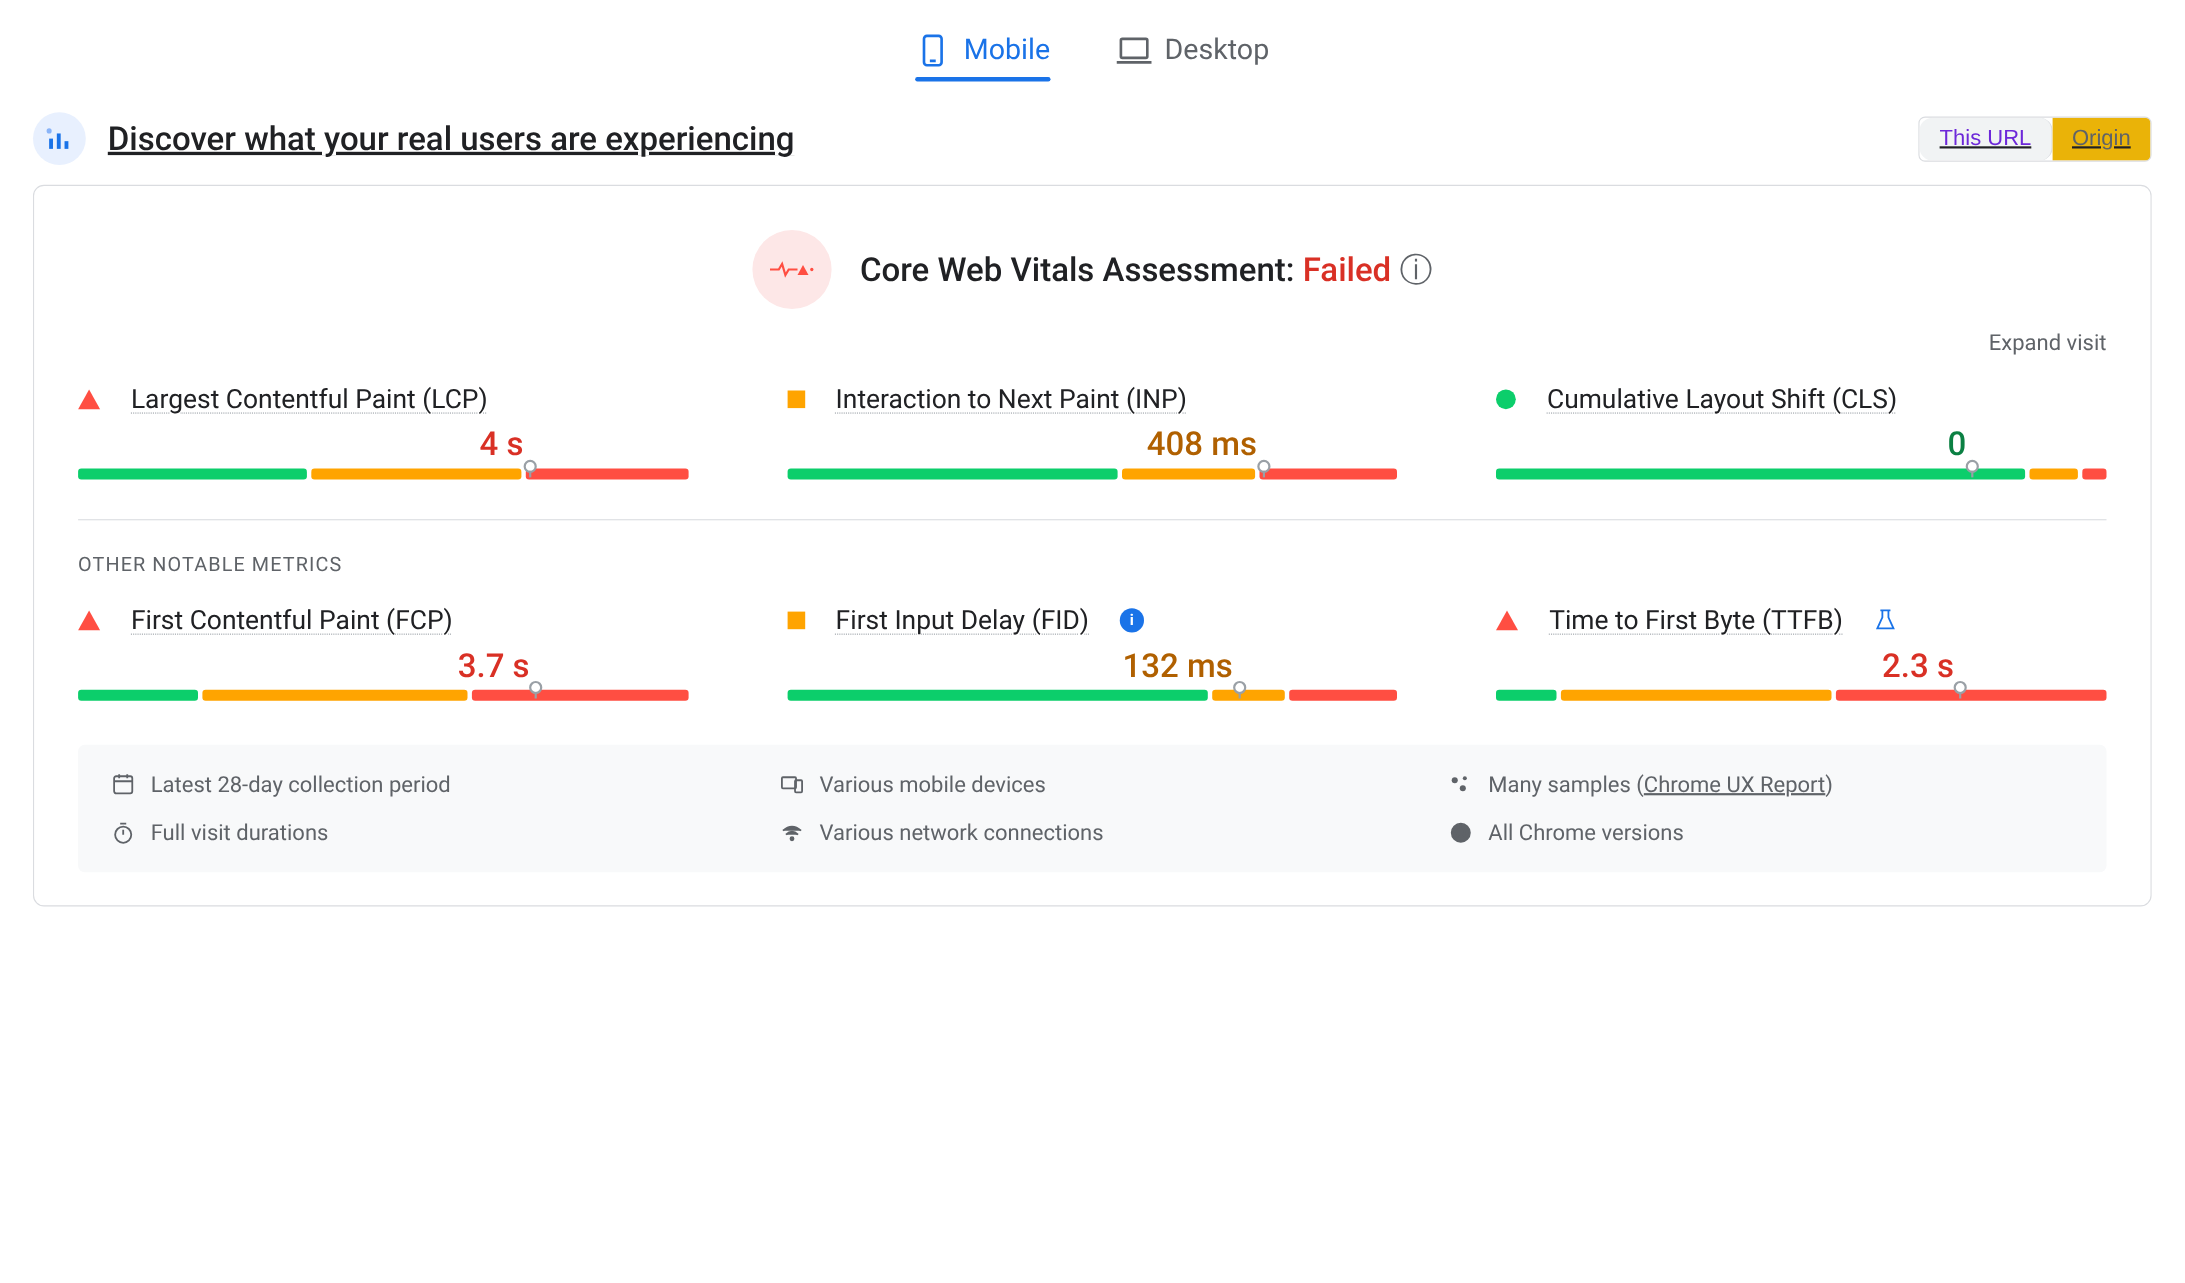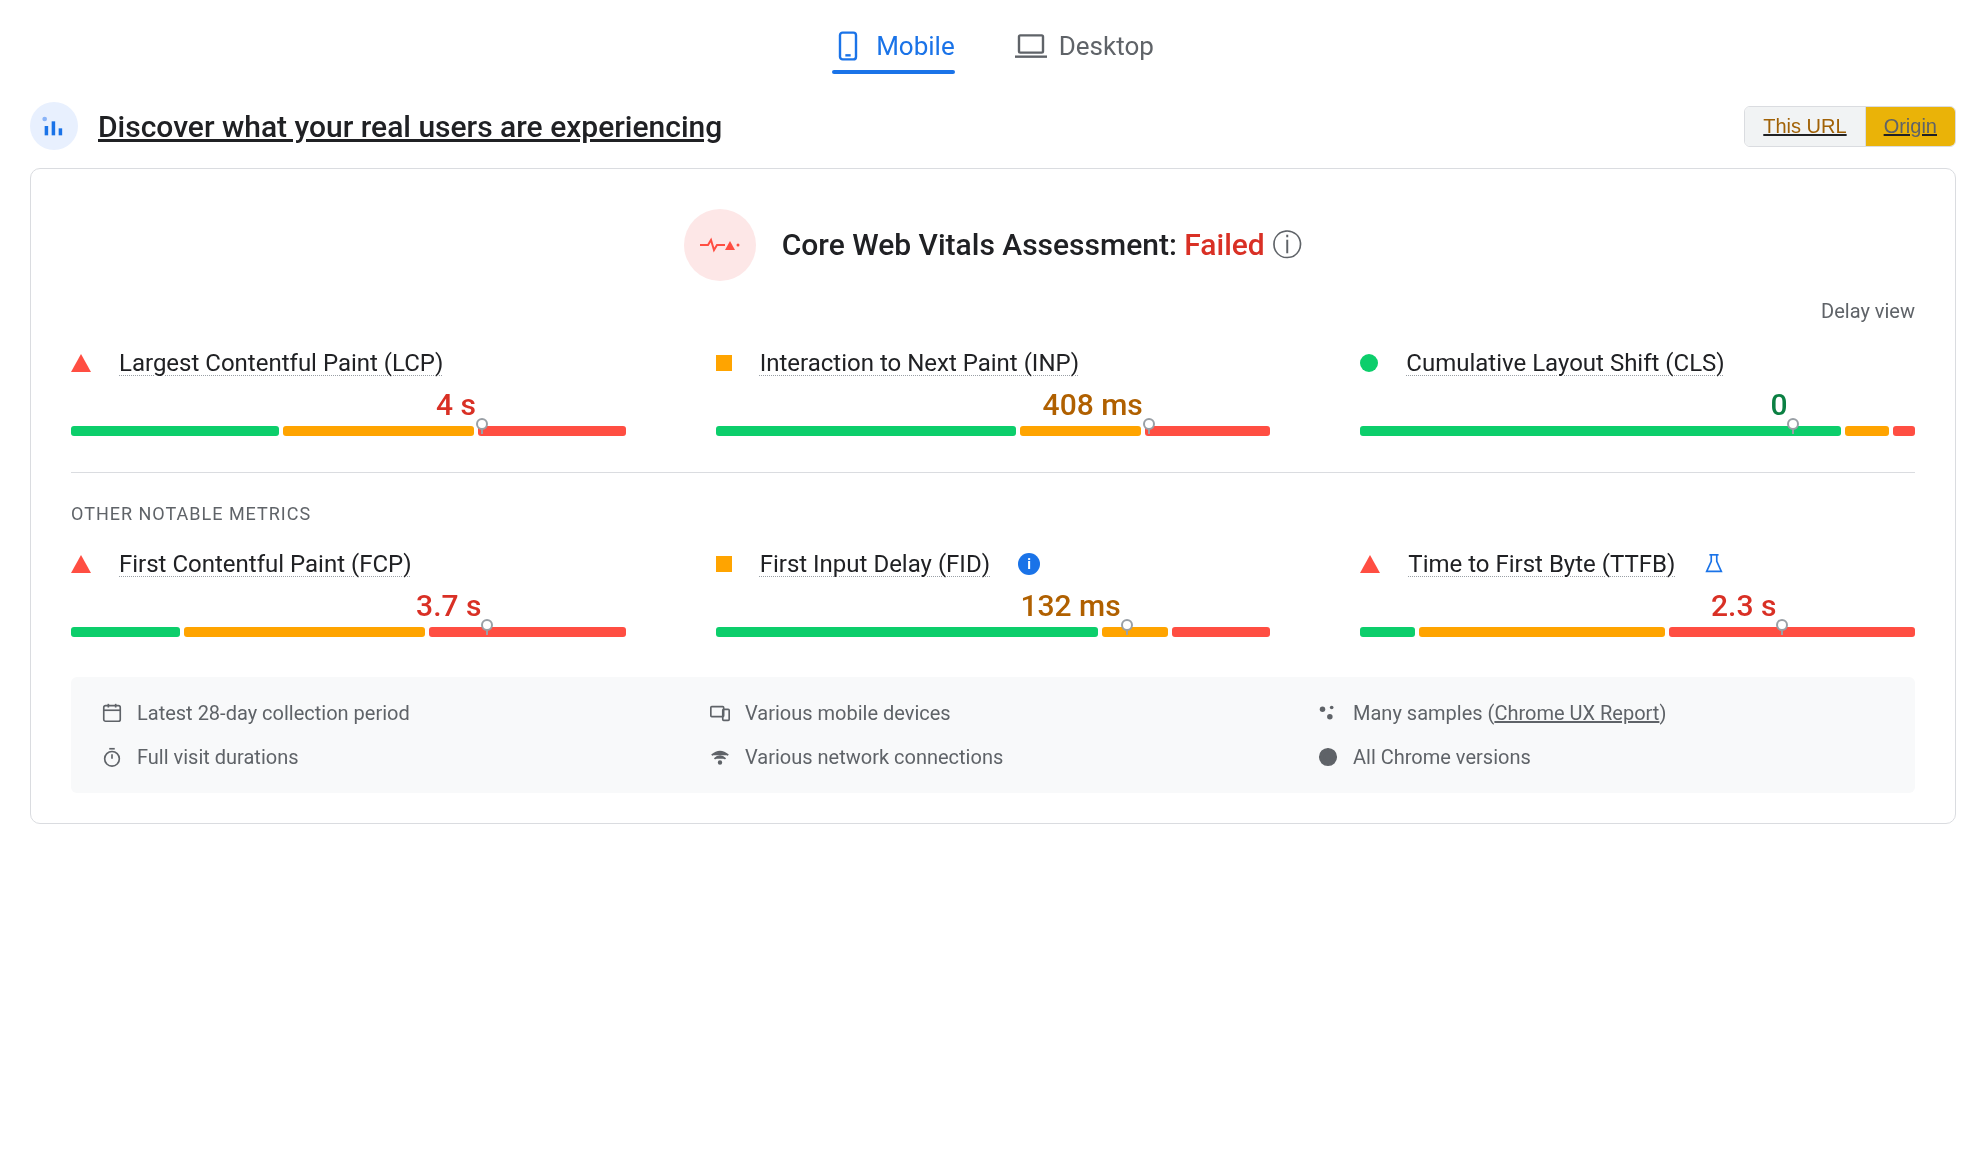--- a/index.html
+++ b/index.html
@@ -10,21 +10,21 @@
   .tab.active::after { content: ""; position: absolute; bottom: -2px; left: 0; right: 0; height: 4px; background: #1a73e8; border-radius: 2px; }
   .tab svg { width: 32px; height: 32px; }
 
   .section-header { display: flex; align-items: center; gap: 20px; margin-bottom: 18px; text-decoration: underline; }
   .avatar { width: 48px; height: 48px; border-radius: 50%; background: #e8f0fe; display: flex; align-items: center; justify-content: center; }
   .avatar svg { width: 28px; height: 28px; fill: #1a73e8; }
   .section-title { font-size: 30px; font-weight: 500; flex: 1; }
   .toggle-group { display: flex; border: 1px solid #dadce0; border-radius: 6px; overflow: hidden; }
   .toggle-group button { background: #eab308; border: none; padding: 8px 18px; font-size: 20px; color: #5f6368; cursor: pointer; }
   .toggle-group button:first-child { border-right: 1px solid #dadce0; }
-  .toggle-group button.active { background: #f1f3f4; color: #a16207; }
+  .toggle-group button.active { background: #f1f3f4; color: #6d28d9; border-radius: 12px; }
 
   .panel { border: 1px solid #dadce0; border-radius: 10px; padding: 40px 40px 30px; }
   .assessment-row { display: flex; align-items: center; justify-content: center; gap: 26px; margin-bottom: 18px; }
   .assessment-icon { width: 72px; height: 72px; border-radius: 50%; background: #fde7e7; display: flex; align-items: center; justify-content: center; }
   .assessment-text { font-size: 30px; font-weight: 500; }
   .assessment-text .failed { color: #d93025; }
   .help-icon { color: #5f6368; }
   .expand-row { text-align: right; color: #5f6368; font-size: 20px; margin-bottom: 26px; cursor: pointer; }
 
   .metrics-row { display: grid; grid-template-columns: 1fr 1fr 1fr; gap: 90px; }
@@ -103,21 +103,21 @@
           <circle cx="38" cy="9" r="1.5" fill="#ff4e42"></circle>
         </svg>
     </div>
     <div class="assessment-text">
       <span>Core Web Vitals Assessment:</span>
       <span class="failed">Failed</span>
       <span class="help-icon"> ⓘ</span>
     </div>
   </div>
 
-  <div class="expand-row">Delay view</div>
+  <div class="expand-row">Expand visit</div>
 
   <div class="metrics-row">
 
     <div class="metric">
       <div class="metric-title-row">
         <div class="status-tri-r"></div>
         <span class="metric-title">Largest Contentful Paint (LCP)</span>
       </div>
       <div class="metric-value-row"><span class="val-red" style="margin-right:27%">4 s</span></div>
       <div class="bar">

